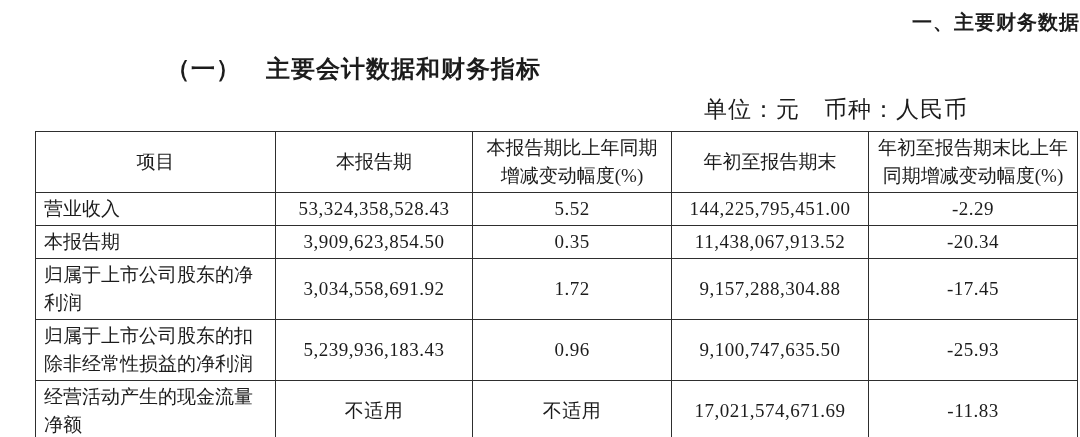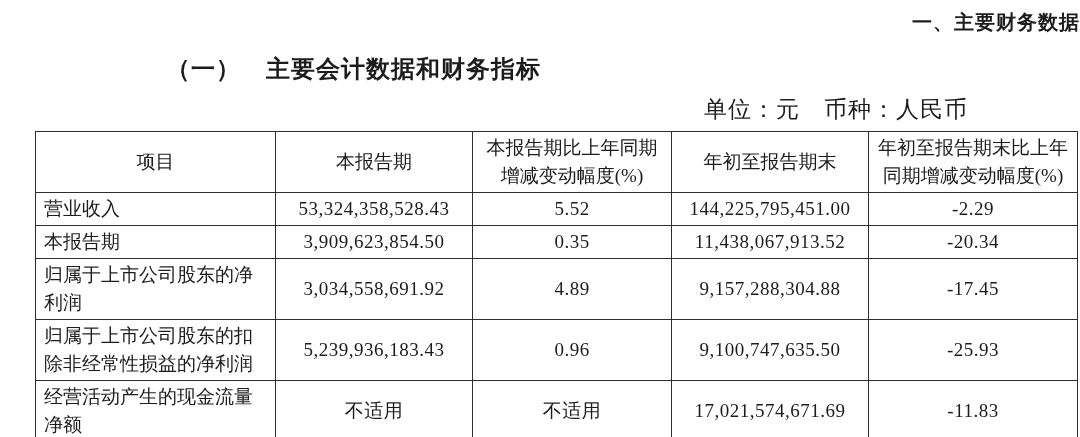--- a/index.html
+++ b/index.html
@@ -98,21 +98,21 @@
       <tr class="r-s">
         <td class="label">本报告期</td>
         <td class="num">3,909,623,854.50</td>
         <td class="num">0.35</td>
         <td class="num">11,438,067,913.52</td>
         <td class="num">-20.34</td>
       </tr>
       <tr class="r-d">
         <td class="label">归属于上市公司股东的净利润</td>
         <td class="num">3,034,558,691.92</td>
-        <td class="num">4.89</td>
+        <td class="num">1.72</td>
         <td class="num">9,157,288,304.88</td>
         <td class="num">-17.45</td>
       </tr>
       <tr class="r-d">
         <td class="label">归属于上市公司股东的扣除非经常性损益的净利润</td>
         <td class="num">5,239,936,183.43</td>
         <td class="num">0.96</td>
         <td class="num">9,100,747,635.50</td>
         <td class="num">-25.93</td>
       </tr>

